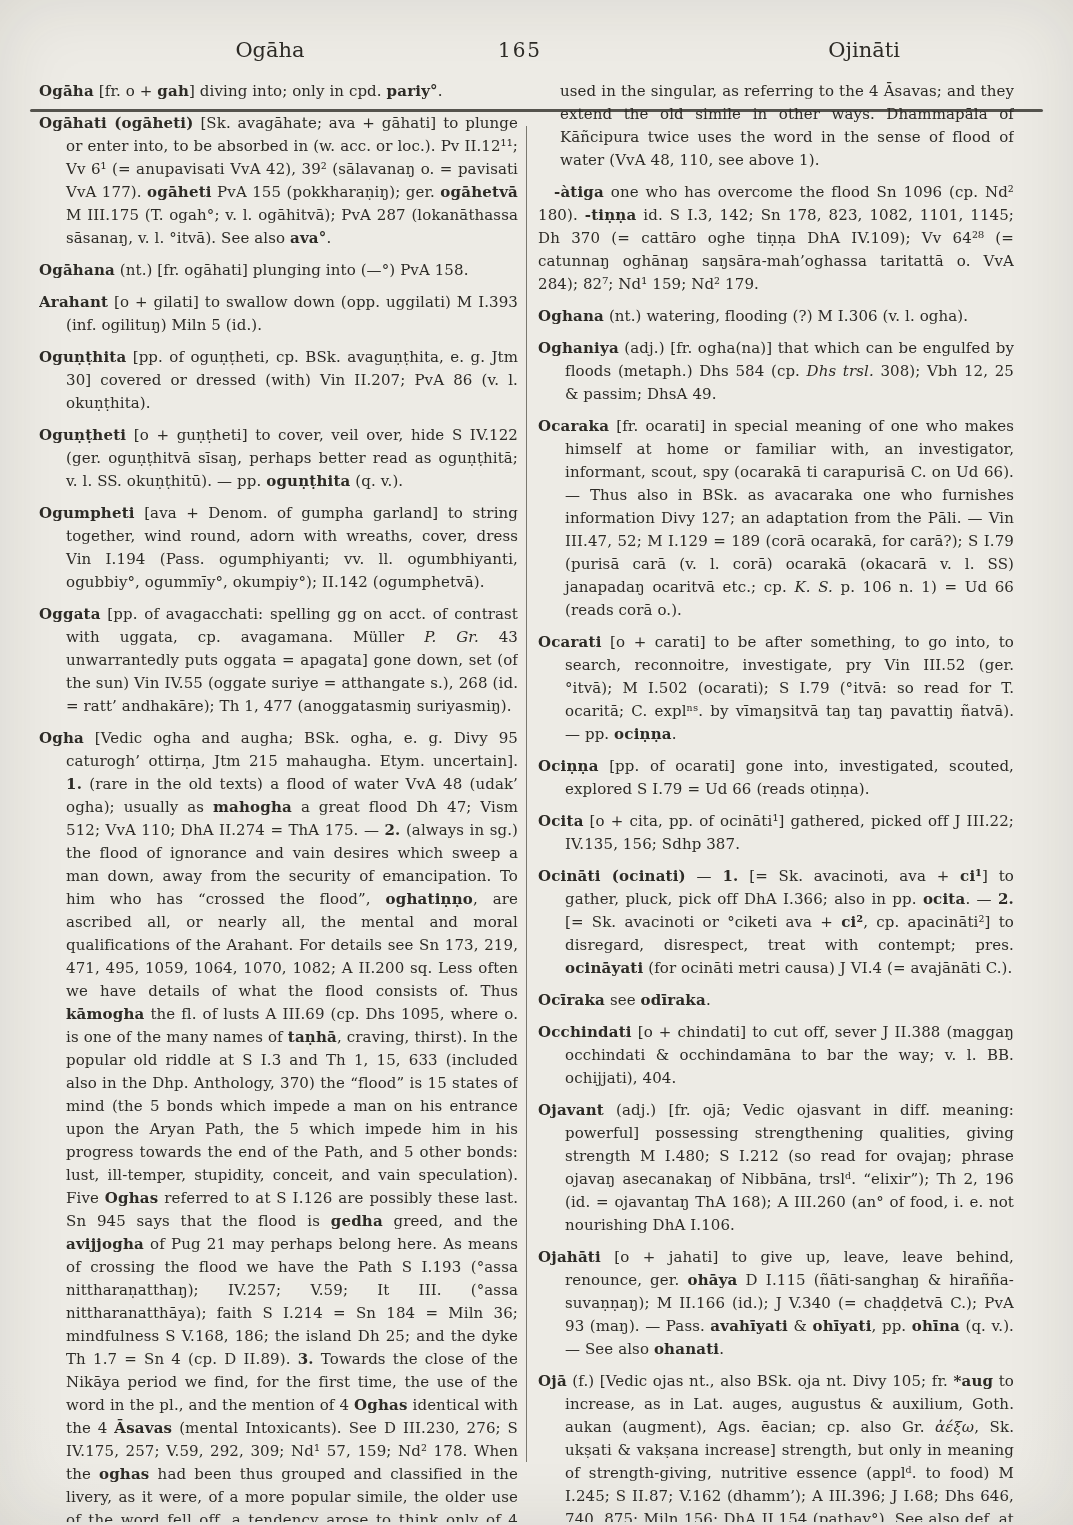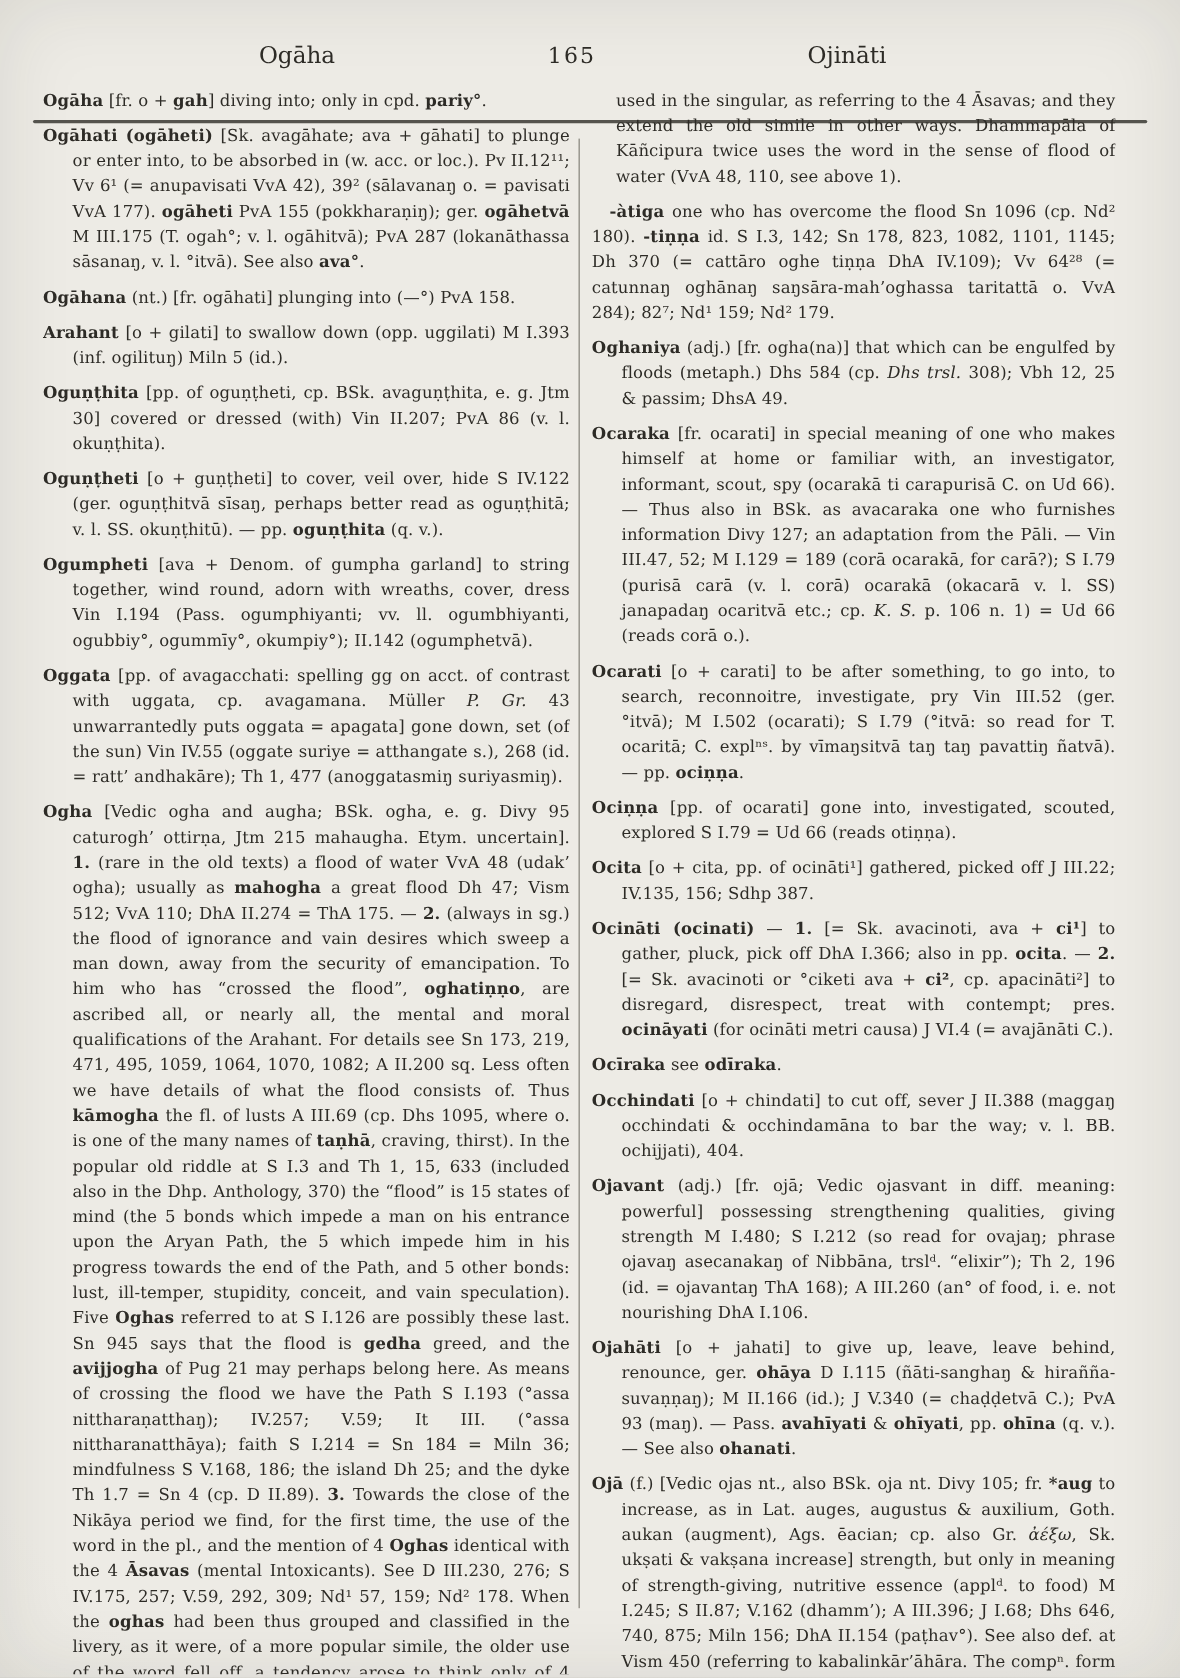--- a/index.html
+++ b/index.html
@@ -13,21 +13,21 @@
   .page{
     position:relative; width:1073px; height:1525px; overflow:hidden;
     background:radial-gradient(ellipse 130% 120% at 50% 42%, var(--paper) 55%, #e0ded7 100%);
     color:var(--ink);
     box-shadow:inset 0 0 70px rgba(40,38,30,.10);
     padding-left:40px;
   }
   .header{ position:absolute; top:38px; left:0; width:100%; height:30px; font-size:21px; }
   .hw-left{ position:absolute; left:130px; width:280px; text-align:center; }
   .page-num{ position:absolute; left:455px; width:130px; text-align:center; font-size:20px; letter-spacing:2px; }
-  .hw-right{ position:absolute; left:640px; width:260px; text-align:center; }
+  .hw-right{ position:absolute; left:640px; width:260px; text-align:right; }
   .rule{ position:absolute; top:109px; left:30px; width:1013px; height:3px; background:var(--rule); opacity:.85; border-radius:2px; }
   .divider{ position:absolute; top:126px; left:526px; width:1px; height:1336px; background:#7a786f; }
   .col{
     position:absolute; top:80px; height:1442px; overflow:hidden;
     font-size:15px; line-height:23px; text-align:justify; letter-spacing:.1px;
   }
   .col-left{ left:39px; width:479px; }
   .col-right{ left:538px; width:476px; }
   .entry{ margin:0 0 9px 0; padding-left:27px; text-indent:-27px; }
   .entry.flush{ padding-left:0; text-indent:0;margin-left:22px; }
@@ -53,20 +53,21 @@
       <p class="entry hang"><b>Oguṇṭhita</b><span> [pp. of oguṇṭheti, cp. BSk. avaguṇṭhita, e. g. Jtm 30] covered or dressed (with) Vin II.207; PvA 86 (v. l. okuṇṭhita).</span></p>
       <p class="entry hang"><b>Oguṇṭheti</b><span> [o + guṇṭheti] to cover, veil over, hide S IV.122 (ger. oguṇṭhitvā sīsaŋ, perhaps better read as oguṇṭhitā; v. l. SS. okuṇṭhitū). — pp. </span><b>oguṇṭhita</b><span> (q. v.).</span></p>
       <p class="entry hang"><b>Ogumpheti</b><span> [ava + Denom. of gumpha garland] to string together, wind round, adorn with wreaths, cover, dress Vin I.194 (Pass. ogumphiyanti; vv. ll. ogumbhiyanti, ogubbiy°, ogummīy°, okumpiy°); II.142 (ogumphetvā).</span></p>
       <p class="entry hang"><b>Oggata</b><span> [pp. of avagacchati: spelling gg on acct. of contrast with uggata, cp. avagamana. Müller </span><i>P. Gr.</i><span> 43 unwarrantedly puts oggata = apagata] gone down, set (of the sun) Vin IV.55 (oggate suriye = atthangate s.), 268 (id. = ratt’ andhakāre); Th 1, 477 (anoggatasmiŋ suriyasmiŋ).</span></p>
       <p class="entry hang"><b>Ogha</b><span> [Vedic ogha and augha; BSk. ogha, e. g. Divy 95 caturogh’ ottirṇa, Jtm 215 mahaugha. Etym. uncertain]. </span><b>1.</b><span> (rare in the old texts) a flood of water VvA 48 (udak’ ogha); usually as </span><b>mahogha</b><span> a great flood Dh 47; Vism 512; VvA 110; DhA II.274 = ThA 175. — </span><b>2.</b><span> (always in sg.) the flood of ignorance and vain desires which sweep a man down, away from the security of emancipation. To him who has “crossed the flood”, </span><b>oghatiṇṇo</b><span>, are ascribed all, or nearly all, the mental and moral qualifications of the Arahant. For details see Sn 173, 219, 471, 495, 1059, 1064, 1070, 1082; A II.200 sq. Less often we have details of what the flood consists of. Thus </span><b>kāmogha</b><span> the fl. of lusts A III.69 (cp. Dhs 1095, where o. is one of the many names of </span><b>taṇhā</b><span>, craving, thirst). In the popular old riddle at S I.3 and Th 1, 15, 633 (included also in the Dhp. Anthology, 370) the “flood” is 15 states of mind (the 5 bonds which impede a man on his entrance upon the Aryan Path, the 5 which impede him in his progress towards the end of the Path, and 5 other bonds: lust, ill-temper, stupidity, conceit, and vain speculation). Five </span><b>Oghas</b><span> referred to at S I.126 are possibly these last. Sn 945 says that the flood is </span><b>gedha</b><span> greed, and the </span><b>avijjogha</b><span> of Pug 21 may perhaps belong here. As means of crossing the flood we have the Path S I.193 (°assa nittharaṇatthaŋ); IV.257; V.59; It III. (°assa nittharanatthāya); faith S I.214 = Sn 184 = Miln 36; mindfulness S V.168, 186; the island Dh 25; and the dyke Th 1.7 = Sn 4 (cp. D II.89). </span><b>3.</b><span> Towards the close of the Nikāya period we find, for the first time, the use of the word in the pl., and the mention of 4 </span><b>Oghas</b><span> identical with the 4 </span><b>Āsavas</b><span> (mental Intoxicants). See D III.230, 276; S IV.175, 257; V.59, 292, 309; Nd¹ 57, 159; Nd² 178. When the </span><b>oghas</b><span> had been thus grouped and classified in the livery, as it were, of a more popular simile, the older use of the word fell off, a tendency arose to think only of 4 oghas, and of these only as a name or phase of the 4 āsavas. So the Abhidhamma books (Dhs 1151; Vbh 25 sq., 43, 65, 77, 129; Comp. Phil. 171). The Netti follows this (31, 114–24). Grouped in combⁿ. āsava-gantha-ogha-yoga-agati-taṇh’upādāna at Vism 211. The later history of the word has yet to be investigated. But it may be already stated that the 5ᵗʰ cent. commentators persist in the error of explaining the old word ogha,</span></p>
     </div>
   <div class="divider"></div>
   <div class="col col-right" id="col-right">
       <p class="entry flush"><span>used in the singular, as referring to the 4 Āsavas; and they extend the old simile in other ways. Dhammapāla of Kāñcipura twice uses the word in the sense of flood of water (VvA 48, 110, see above 1).</span></p>
       <p class="entry firstline"><b>-àtiga</b><span> one who has overcome the flood Sn 1096 (cp. Nd² 180). </span><b>-tiṇṇa</b><span> id. S I.3, 142; Sn 178, 823, 1082, 1101, 1145; Dh 370 (= cattāro oghe tiṇṇa DhA IV.109); Vv 64²⁸ (= catunnaŋ oghānaŋ saŋsāra-mah’oghassa taritattā o. VvA 284); 82⁷; Nd¹ 159; Nd² 179.</span></p>
+      <p class="entry hang"><b>Oghana</b><span> (nt.) watering, flooding (?) M I.306 (v. l. ogha).</span></p>
       <p class="entry hang"><b>Oghaniya</b><span> (adj.) [fr. ogha(na)] that which can be engulfed by floods (metaph.) Dhs 584 (cp. </span><i>Dhs trsl.</i><span> 308); Vbh 12, 25 &amp; passim; DhsA 49.</span></p>
       <p class="entry hang"><b>Ocaraka</b><span> [fr. ocarati] in special meaning of one who makes himself at home or familiar with, an investigator, informant, scout, spy (ocarakā ti carapurisā C. on Ud 66). — Thus also in BSk. as avacaraka one who furnishes information Divy 127; an adaptation from the Pāli. — Vin III.47, 52; M I.129 = 189 (corā ocarakā, for carā?); S I.79 (purisā carā (v. l. corā) ocarakā (okacarā v. l. SS) janapadaŋ ocaritvā etc.; cp. </span><i>K. S.</i><span> p. 106 n. 1) = Ud 66 (reads corā o.).</span></p>
       <p class="entry hang"><b>Ocarati</b><span> [o + carati] to be after something, to go into, to search, reconnoitre, investigate, pry Vin III.52 (ger. °itvā); M I.502 (ocarati); S I.79 (°itvā: so read for T. ocaritā; C. explⁿˢ. by vīmaŋsitvā taŋ taŋ pavattiŋ ñatvā). — pp. </span><b>ociṇṇa</b><span>.</span></p>
       <p class="entry hang"><b>Ociṇṇa</b><span> [pp. of ocarati] gone into, investigated, scouted, explored S I.79 = Ud 66 (reads otiṇṇa).</span></p>
       <p class="entry hang"><b>Ocita</b><span> [o + cita, pp. of ocināti¹] gathered, picked off J III.22; IV.135, 156; Sdhp 387.</span></p>
       <p class="entry hang"><b>Ocināti (ocinati)</b><span> — </span><b>1.</b><span> [= Sk. avacinoti, ava + </span><b>ci¹</b><span>] to gather, pluck, pick off DhA I.366; also in pp. </span><b>ocita</b><span>. — </span><b>2.</b><span> [= Sk. avacinoti or °ciketi ava + </span><b>ci²</b><span>, cp. apacināti²] to disregard, disrespect, treat with contempt; pres. </span><b>ocināyati</b><span> (for ocināti metri causa) J VI.4 (= avajānāti C.).</span></p>
       <p class="entry hang"><b>Ocīraka</b><span> see </span><b>odīraka</b><span>.</span></p>
       <p class="entry hang"><b>Occhindati</b><span> [o + chindati] to cut off, sever J II.388 (maggaŋ occhindati &amp; occhindamāna to bar the way; v. l. BB. ochijjati), 404.</span></p>
       <p class="entry hang"><b>Ojavant</b><span> (adj.) [fr. ojā; Vedic ojasvant in diff. meaning: powerful] possessing strengthening qualities, giving strength M I.480; S I.212 (so read for ovajaŋ; phrase ojavaŋ asecanakaŋ of Nibbāna, trslᵈ. “elixir”); Th 2, 196 (id. = ojavantaŋ ThA 168); A III.260 (an° of food, i. e. not nourishing DhA I.106.</span></p>
       <p class="entry hang"><b>Ojahāti</b><span> [o + jahati] to give up, leave, leave behind, renounce, ger. </span><b>ohāya</b><span> D I.115 (ñāti-sanghaŋ &amp; hirañña-suvaṇṇaŋ); M II.166 (id.); J V.340 (= chaḍḍetvā C.); PvA 93 (maŋ). — Pass. </span><b>avahīyati</b><span> &amp; </span><b>ohīyati</b><span>, pp. </span><b>ohīna</b><span> (q. v.). — See also </span><b>ohanati</b><span>.</span></p>

